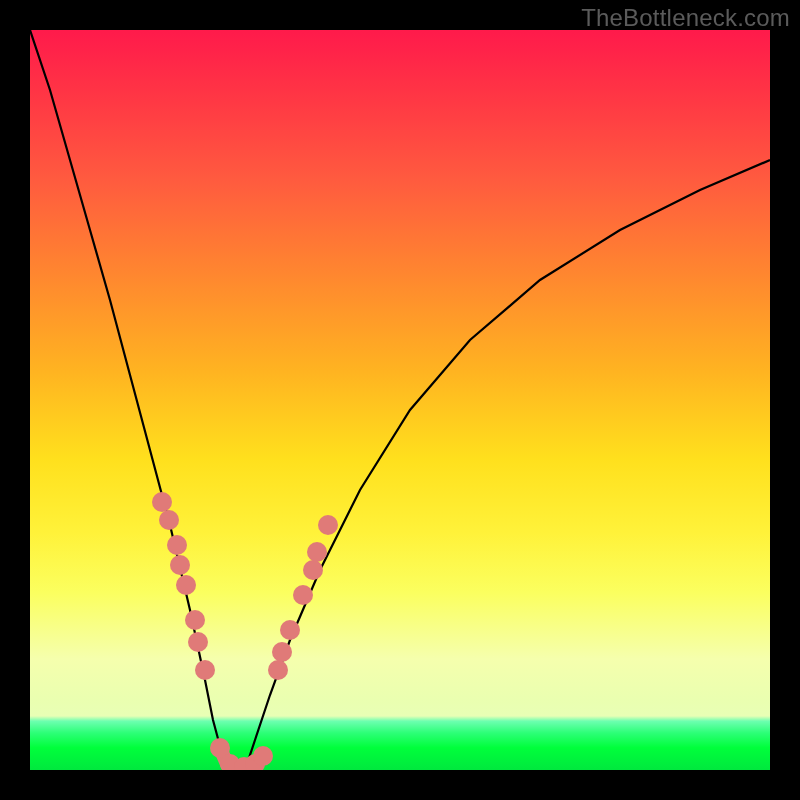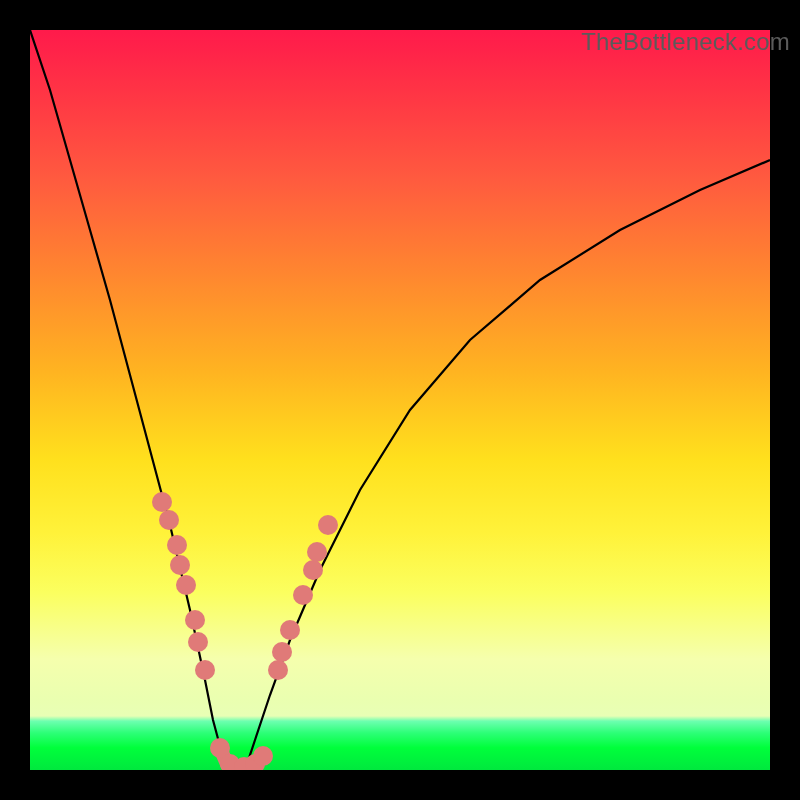--- a/index.html
+++ b/index.html
@@ -46,21 +46,20 @@
   }
   .watermark {
     position: absolute;
     top: 4px;
     right: 10px;
     color: #5b5b5b;
     font-size: 24px;
     font-weight: 400;
     letter-spacing: 0.2px;
     user-select: none;
-    margin-top: 24px;
   }
   svg.curves {
     position: absolute;
     left: 0;
     top: 0;
   }
 </style>
 </head>
 <body>
 

